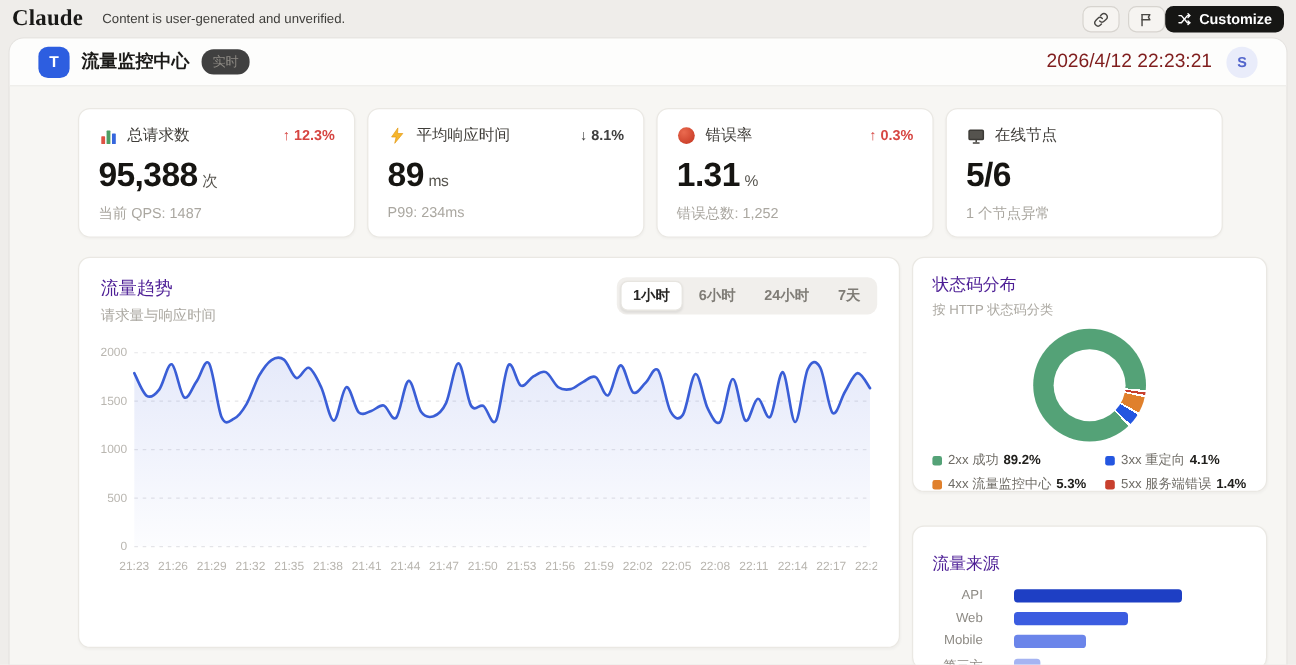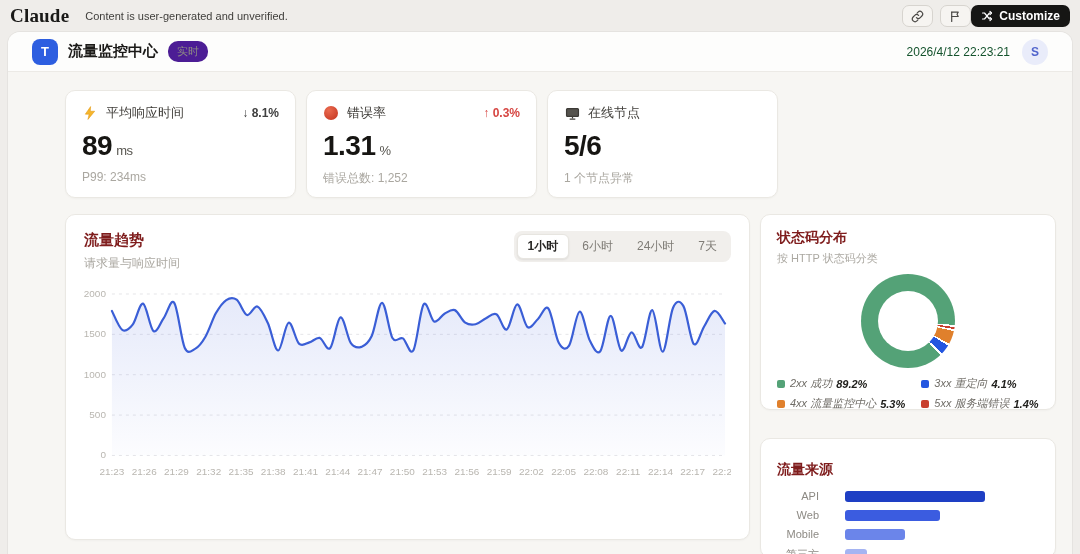--- a/index.html
+++ b/index.html
@@ -12,23 +12,23 @@
   .notice { font-size:11px; color:#3f3e3b; margin-left:16px; }
   .topbar-spacer { flex:1; }
   .icon-btn { width:31px; height:22px; border:1px solid #d7d4cf; border-radius:7px; background:#f6f4f1; display:flex; align-items:center; justify-content:center; margin-left:7px; cursor:pointer; }
   .customize-btn { height:22px; margin-left:0; background:#161614; color:#fff; border:none; border-radius:7px; padding:0 10px; font-size:12px; font-weight:700; display:flex; align-items:center; gap:6px; cursor:pointer; font-family:inherit; }
 
   
   .app-window { margin:0 8px; height:522px; background:#f7f6f3; border-radius:12px 12px 0 0; overflow:hidden; box-shadow:0 0 0 1px rgba(0,0,0,.04); }
   .app-header { height:40px; background:#fdfdfc; border-bottom:1px solid #eceae6; display:flex; align-items:center; padding:0 24px; }
   .t-icon { width:26px; height:26px; border-radius:8px; background:#2d5ee0; color:#fff; font-weight:700; font-size:13px; display:flex; align-items:center; justify-content:center; }
   .app-title { font-size:15px; font-weight:700; color:#1b1a18; margin-left:10px; }
-  .live-badge { margin-left:10px; background:#4c1d95; color:#8d8a84; font-size:11px; padding:3px 9px; border-radius:10px; }
+  .live-badge { margin-left:10px; background:#404040; color:#8d8a84; font-size:11px; padding:3px 9px; border-radius:10px; }
   .header-spacer { flex:1; }
-  .timestamp { font-size:12px; color:#14532d; }
+  .timestamp { font-size:16px; color:#7f1d1d; }
   .avatar { width:26px; height:26px; border-radius:50%; background:#e9ecfa; color:#5265cc; font-size:12px; font-weight:700; display:flex; align-items:center; justify-content:center; margin-left:12px; cursor:pointer; }
 
   .app-body { padding:18px 53px 0 57px; }
 
   
   .metrics { display:grid; grid-template-columns:repeat(4,1fr); gap:10px; }
   .card { background:#fff; border:1px solid #eae8e3; border-radius:10px; padding:13px 16px 14px; box-shadow:0 1px 2px rgba(0,0,0,.03); height:108px; }
   .card-top { display:flex; align-items:center; gap:8px; font-size:13px; color:#403e3a; }
   .m-icon { width:16px; height:16px; display:flex; align-items:center; justify-content:center; flex:0 0 auto; }
   .red-dot { width:14px; height:14px; border-radius:50%; background:radial-gradient(circle at 35% 30%, #ea6a4f, #c2331f); }
@@ -36,34 +36,34 @@
   .value-row { margin-top:9px; font-size:28px; font-weight:700; color:#161512; letter-spacing:-.5px; line-height:1.1; }
   .unit { font-size:13px; font-weight:400; color:#57554f; margin-left:4px; }
   .sub { margin-top:8px; font-size:12px; color:#aaa7a0; }
 
   
   .main-grid { display:grid; grid-template-columns:1fr 259px; gap:10px; margin-top:16px; }
   .panel { background:#fff; border:1px solid #eae8e3; border-radius:10px; box-shadow:0 1px 2px rgba(0,0,0,.03); }
 
   .trend-panel { padding:16px 18px 6px; height:326px; }
   .trend-head { display:flex; align-items:flex-start; }
-  .panel-title { font-size:15px; font-weight:700; color:#7f1d1d; }
+  .panel-title { font-size:15px; font-weight:400; color:#4c1d95; }
   .panel-sub { font-size:12px; color:#aba8a1; margin-top:5px; }
   .segmented { margin-left:auto; background:#f1efec; border-radius:8px; padding:3px; display:flex; gap:2px; font-size:12px; color:#7f7c76; }
-  .seg-item { padding:4px 11px; border-radius:6px; cursor:pointer; white-space:nowrap; }
+  .seg-item { padding:4px 11px; border-radius:6px; cursor:pointer; white-space:nowrap;font-weight:bold; }
   .seg-item.active { background:#fff; color:#262523; font-weight:700; border:1px solid #e7e5e0; box-shadow:0 1px 2px rgba(0,0,0,.08); padding:3px 10px; }
   .chart-wrap { margin-top:12px; }
 
   .right-col { display:grid; grid-template-rows:196px 120px; gap:28px; }
   .status-panel { padding:14px 16px 10px; }
   .status-panel .panel-title { font-size:14px; }
   .status-panel .panel-sub { font-size:11px; margin-top:4px; }
   .donut { width:94px; height:94px; border-radius:50%; margin:8px auto 8px; position:relative; }
   .donut::after { content:""; position:absolute; inset:17px; background:#fff; border-radius:50%; }
-  .donut-legend { display:grid; grid-template-columns:auto auto; justify-content:start; column-gap:16px; row-gap:5px;font-style:italic; }
+  .donut-legend { display:grid; grid-template-columns:auto auto; justify-content:start; column-gap:16px; row-gap:5px; }
   .lg-item { display:flex; align-items:center; font-size:11px; white-space:nowrap; }
   .lg-dot { width:8px; height:8px; border-radius:2px; margin-right:5px; flex:0 0 auto; }
   .lg-label { color:#6f6c66; }
   .lg-pct { color:#21201d; font-weight:700; margin-left:4px; }
 
   .sources-panel { padding:22px 16px; }
   .sources-panel .panel-title { font-size:14px; margin-bottom:11px; }
   .bar-row { display:flex; align-items:center; margin-bottom:7px; }
   .bar-label { width:42px; text-align:right; font-size:11px; color:#8d8a84; margin-right:26px; flex:0 0 auto; }
   .bar-track { width:140px; }
@@ -115,20 +115,35 @@
     <div class="live-badge">实时</div>
     <div class="header-spacer"></div>
     <div class="timestamp">2026/4/12 22:23:21</div>
     <div class="avatar">S</div>
   </div>
 
   <div class="app-body">
 
     <div class="metrics">
 
+      <div class="card">
+        <div class="card-top">
+          <span class="m-icon">
+            <svg width="15" height="15" viewBox="0 0 16 16">
+                <rect x="1.5" y="8" width="3.4" height="7" rx="0.6" fill="#dd5244"></rect>
+                <rect x="6.2" y="3" width="3.4" height="12" rx="0.6" fill="#4d9e63"></rect>
+                <rect x="11" y="5.5" width="3.4" height="9.5" rx="0.6" fill="#3566dd"></rect>
+              </svg>
+          </span>
+          <span>总请求数</span>
+          <span class="trend" style="color:#d64541">↑ 12.3%</span>
+        </div>
+        <div class="value-row"><span>95,388</span><span class="unit">次</span></div>
+        <div class="sub">当前 QPS: 1487</div>
+      </div>
 
       <div class="card">
         <div class="card-top">
           <span class="m-icon">
             <svg width="14" height="14" viewBox="0 0 24 24">
                 <polygon points="13,1 4,14 10.5,14 8.5,23 20,9 12.5,9" fill="#f6b62c" stroke="#e39a15" stroke-width="1"></polygon>
               </svg>
           </span>
           <span>平均响应时间</span>
           <span class="trend" style="color:#404040">↓ 8.1%</span>

